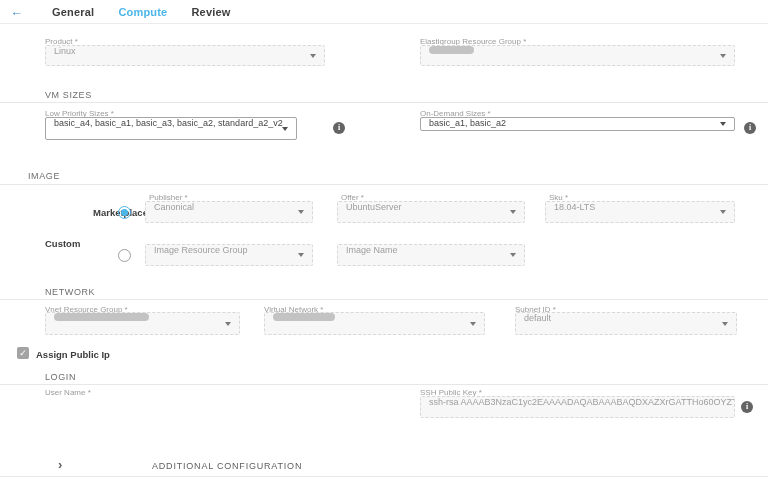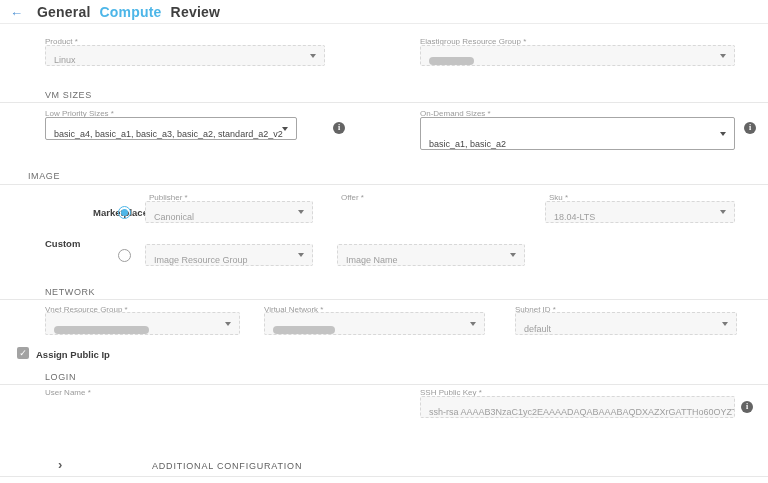--- a/index.html
+++ b/index.html
@@ -3,32 +3,32 @@
 <meta charset="utf-8">
 <style>
   html,body{margin:0;padding:0;background:#fff;}
   .screen{position:relative;width:768px;height:483px;background:#ffffff;
     font-family:"Liberation Sans",sans-serif;overflow:hidden;}
 
   
   .topbar{position:absolute;left:0;top:0;right:0;height:23px;background:#fff;
     border-bottom:1px solid #ececec;display:flex;align-items:center;}
   .back{color:#4a8fd3;font-size:13px;font-weight:bold;margin-left:10px;width:18px;cursor:pointer;}
-  .tab{font-size:14px;font-weight:bold;color:#3f3f3f;margin-left:9px;letter-spacing:.2px;cursor:pointer;}
+  .tab{font-size:11px;font-weight:bold;color:#3f3f3f;margin-left:24px;letter-spacing:.2px;cursor:pointer;}
   .tab:first-of-type{margin-left:12px;}
   .tab.active{color:#4db6e8;}
 
   
   .lbl{position:absolute;font-size:8px;color:#9b9b9b;white-space:nowrap;}
   .sect{position:absolute;font-size:9px;color:#6e6e6e;letter-spacing:.6px;}
   .boldlbl{position:absolute;font-size:9.5px;font-weight:bold;color:#3d3d3d;white-space:nowrap;}
   .rule{position:absolute;left:0;right:0;height:1px;background:#e7e7e7;}
 
   .fld{position:absolute;box-sizing:border-box;border-radius:2px;font-size:9px;
-    display:flex;align-items:flex-end;padding:0 8px;white-space:nowrap;overflow:hidden;}
+    display:flex;align-items:flex-start;padding:0 8px;white-space:nowrap;overflow:hidden;}
   .fld.disabled{background:#f7f7f7;border:1px dashed #d8d8d8;color:#9e9e9e;}
   .fld.enabled{background:#fff;border:1px solid #a6a6a6;color:#464646;cursor:pointer;}
   .arrow{position:absolute;right:8px;top:50%;margin-top:-2px;width:0;height:0;
     border-left:3.5px solid transparent;border-right:3.5px solid transparent;border-top:4px solid #7a7a7a;}
   .fld.enabled .arrow{border-top-color:#4f4f4f;}
 
   .radio{position:absolute;width:13px;height:13px;border-radius:50%;box-sizing:border-box;cursor:pointer;}
   .radio.on{border:1px solid #4db6e8;}
   .radio.on::after{content:"";position:absolute;left:2px;top:2px;width:7px;height:7px;border-radius:50%;background:#4db6e8;}
   .radio.off{border:1px solid #9e9e9e;}
@@ -49,21 +49,21 @@
   [data-name="product-label"]{left:45px;top:37px;}
   [data-name="product-select"]{left:45px;top:45px;width:280px;height:21px;}
   [data-name="elastigroup-rg-label"]{left:420px;top:37px;}
   [data-name="elastigroup-rg-select"]{left:420px;top:45px;width:315px;height:21px;}
   [data-name="vm-sizes-header"]{left:45px;top:90px;}
   [data-name="rule-vm-sizes"]{top:102px;}
   [data-name="low-priority-label"]{left:45px;top:109px;}
   [data-name="low-priority-select"]{left:45px;top:117px;width:252px;height:23px;}
   [data-name="low-priority-info-icon"]{left:333px;top:122px;}
   [data-name="on-demand-label"]{left:420px;top:109px;}
-  [data-name="on-demand-select"]{left:420px;top:117px;width:315px;height:33px;}
+  [data-name="on-demand-select"]{left:420px;top:117px;width:315px;height:14px;}
   [data-name="on-demand-info-icon"]{left:744px;top:122px;}
   [data-name="image-header"]{left:28px;top:171px;}
   [data-name="rule-image"]{top:184px;}
   [data-name="publisher-label"]{left:149px;top:193px;}
   [data-name="offer-label"]{left:341px;top:193px;}
   [data-name="sku-label"]{left:549px;top:193px;}
   [data-name="marketplace-label"]{left:45px;top:207px;margin-left:48px;}
   [data-name="marketplace-radio"]{left:118px;top:206px;}
   [data-name="publisher-select"]{left:145px;top:201px;width:168px;height:22px;}
   [data-name="offer-select"]{left:337px;top:201px;width:188px;height:22px;}
@@ -140,20 +140,24 @@
   <div class="lbl" data-name="publisher-label">Publisher *</div>
   <div class="lbl" data-name="offer-label">Offer *</div>
   <div class="lbl" data-name="sku-label">Sku *</div>
 
   <div class="boldlbl" data-name="marketplace-label">Marketplace</div>
   <span class="radio on" data-name="marketplace-radio"></span>
   <div class="fld disabled" data-name="publisher-select">
     <span data-name="publisher-value">Canonical</span>
     <span class="arrow" data-name="chevron-down-icon"></span>
   </div>
+  <div class="fld disabled" data-name="offer-select">
+    <span data-name="offer-value">UbuntuServer</span>
+    <span class="arrow" data-name="chevron-down-icon"></span>
+  </div>
   <div class="fld disabled" data-name="sku-select">
     <span data-name="sku-value">18.04-LTS</span>
     <span class="arrow" data-name="chevron-down-icon"></span>
   </div>
 
   <div class="boldlbl" data-name="custom-label">Custom</div>
   <span class="radio off" data-name="custom-radio"></span>
   <div class="fld disabled" data-name="image-rg-select">
     <span data-name="image-rg-placeholder">Image Resource Group</span>
     <span class="arrow" data-name="chevron-down-icon"></span>

